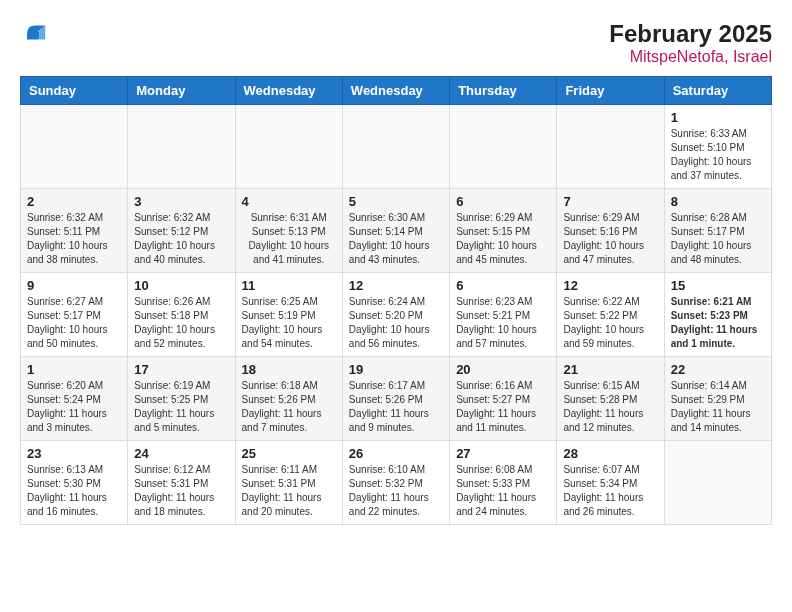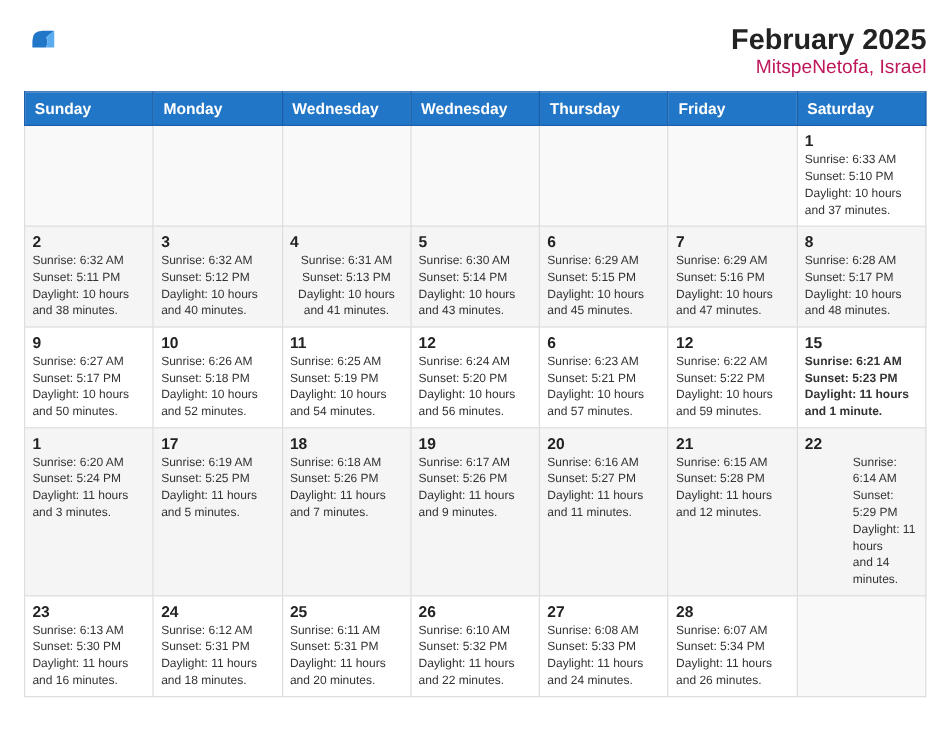--- a/index.html
+++ b/index.html
@@ -269,21 +269,21 @@
         </td>
         <td>
           <div class="day-number">21</div>
           <div class="day-info" style="white-space: pre-line;">Sunrise: 6:15 AM
 Sunset: 5:28 PM
 Daylight: 11 hours
 and 12 minutes.</div>
         </td>
         <td>
           <div class="day-number">22</div>
-          <div class="day-info" style="white-space: pre-line; margin-left: 40px;">Sunrise: 6:14 AM
+          <div class="day-info" style="white-space: pre-line;">Sunrise: 6:14 AM
 Sunset: 5:29 PM
 Daylight: 11 hours
 and 14 minutes.</div>
         </td>
       </tr>
       <tr>
         <td>
           <div class="day-number">23</div>
           <div class="day-info" style="white-space: pre-line;">Sunrise: 6:13 AM
 Sunset: 5:30 PM

